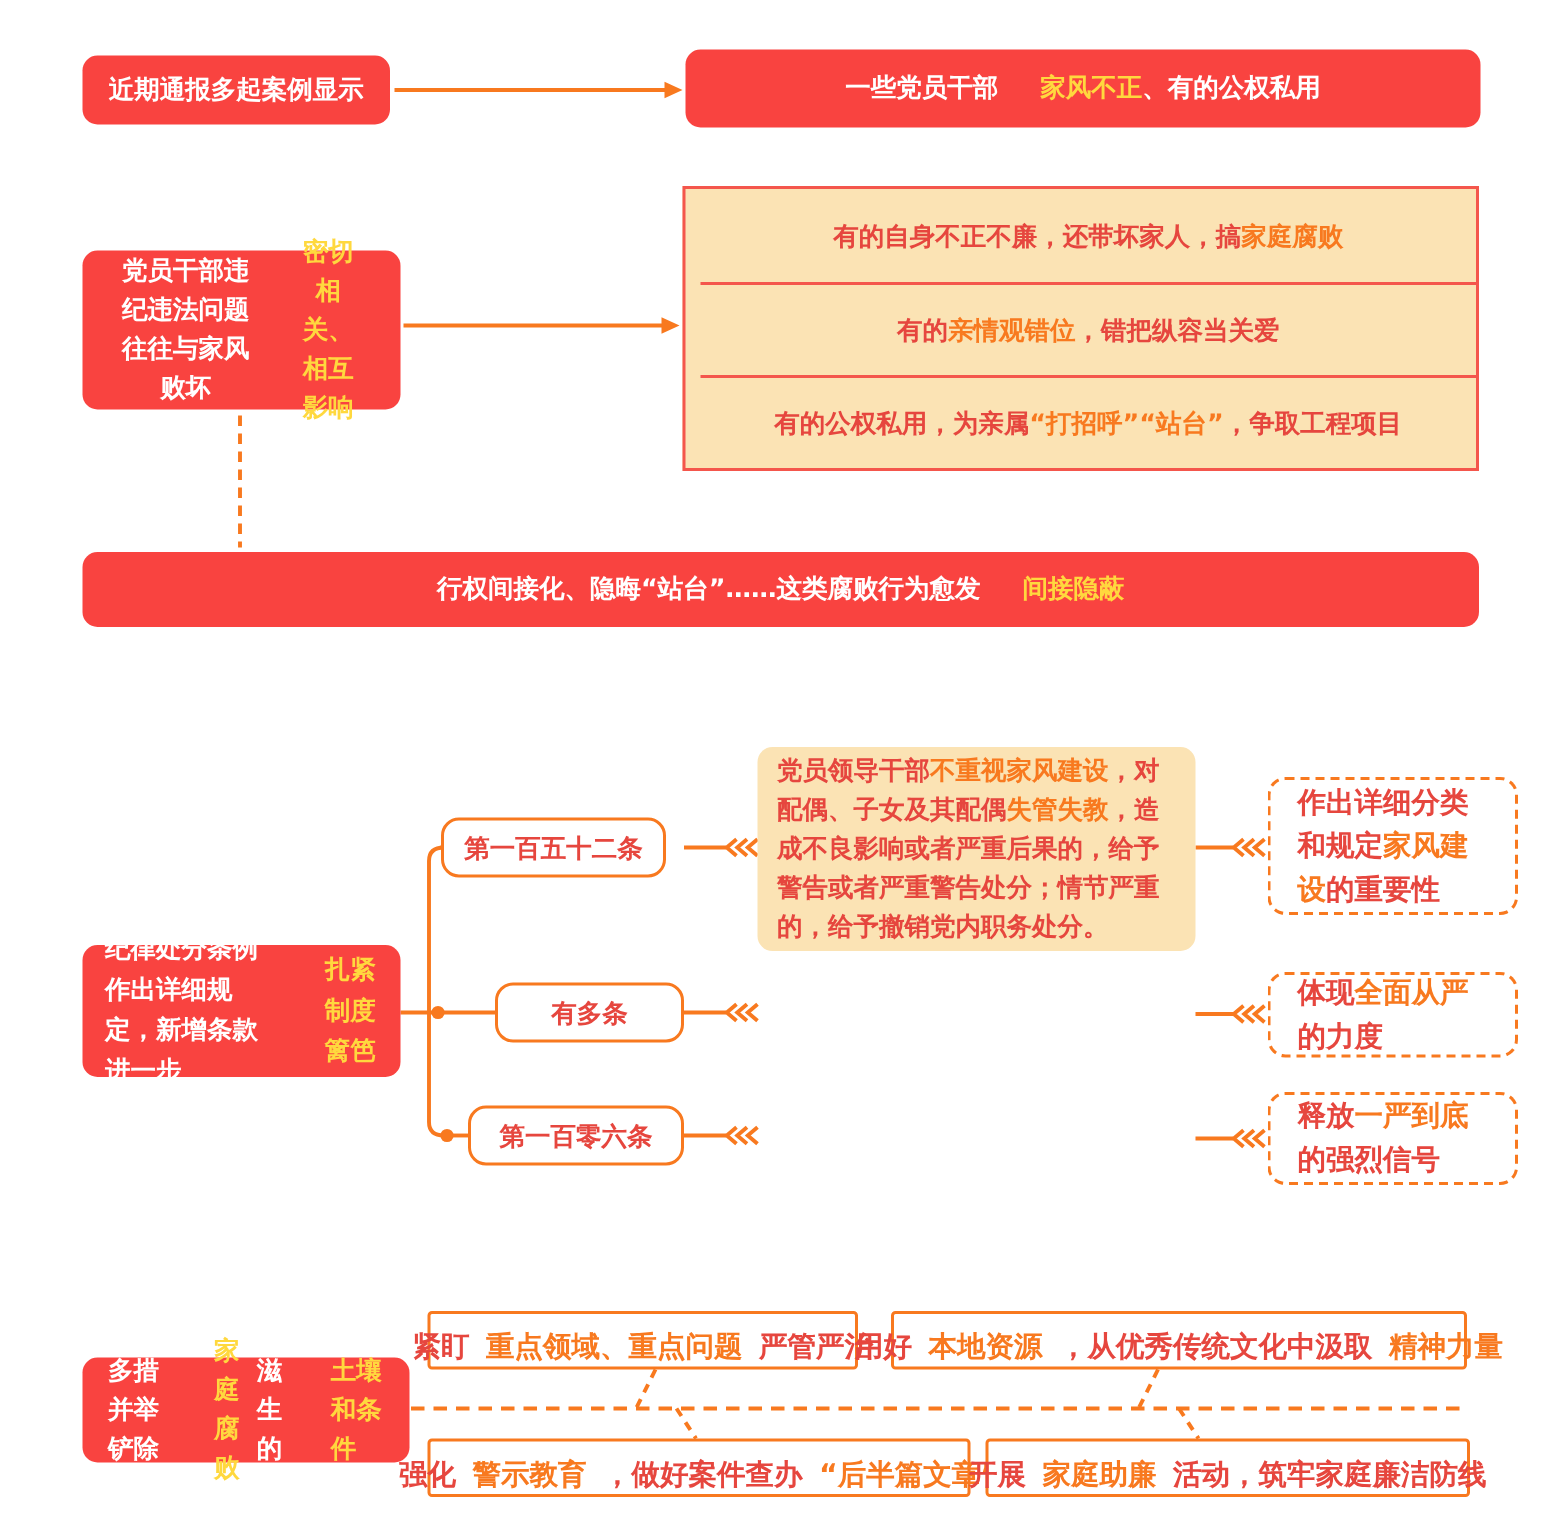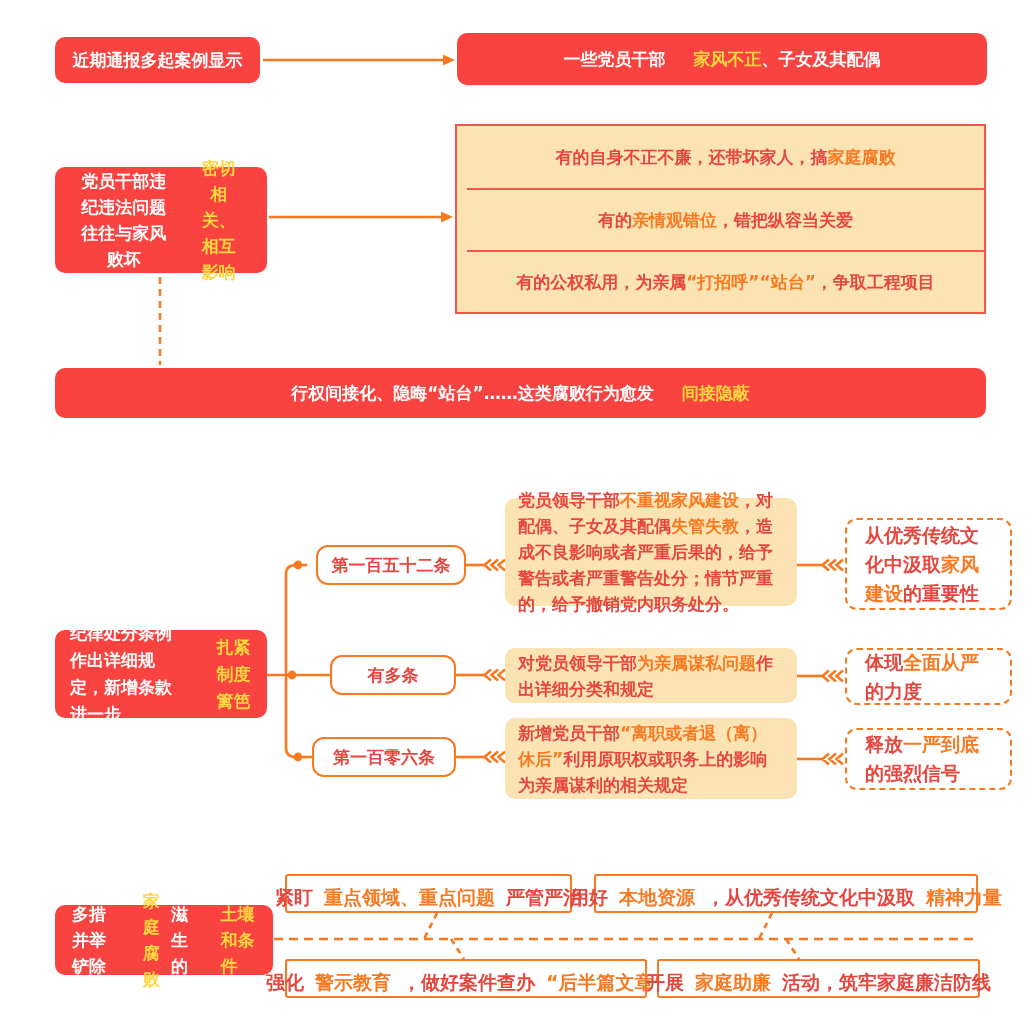--- a/index.html
+++ b/index.html
@@ -117,21 +117,21 @@
     </g>
   </svg>
 
   <div class="abs redbox" style="left:55px;top:37px;width:205px;height:46px">
       <span>近期通报多起案例显示</span>
     </div>
 
   <div class="abs redbox" style="left:457px;top:33px;width:530px;height:52px">
       <span>一些党员干部</span>
       <span class="c-y">家风不正</span>
-      <span>、子女及其配偶</span>
+      <span>、有的公权私用</span>
     </div>
 
   <div class="abs redbox" style="left:55px;top:167px;width:212px;height:106px;padding:0 25px">
       <span>党员干部违纪违法问题往往与家风败坏</span>
       <span class="c-y">密切相关、相互影响</span>
     </div>
 
   <div class="abs stack" style="left:455px;top:124px;width:531px">
     <div class="stack-row">
         <span>有的自身不正不廉，还带坏家人，搞</span>
@@ -152,36 +152,30 @@
   <div class="abs redbox" style="left:55px;top:368px;width:931px;height:50px">
       <span>行权间接化、隐晦“站台”……这类腐败行为愈发</span>
       <span class="c-y">间接隐蔽</span>
     </div>
 
   <div class="abs redbox la" style="left:55px;top:630px;width:212px;height:88px;padding:4px 15px;line-height:27px">
       <span>纪律处分条例作出详细规定，新增条款进一步</span>
       <span class="c-y">扎紧制度篱笆</span>
     </div>
 
-  <div class="abs branch" style="left:316px;top:545px;width:150px;height:40px">第一百五十二条</div>
+  <div class="abs branch" style="left:294px;top:545px;width:150px;height:40px">第一百五十二条</div>
   <div class="abs branch" style="left:330px;top:655px;width:126px;height:40px">有多条</div>
   <div class="abs branch" style="left:312px;top:737px;width:144px;height:40px">第一百零六条</div>
 
-  <div class="abs content" style="left:505px;top:498px;width:292px;height:108px">
+  <div class="abs content" style="left:505px;top:498px;width:292px;height:136px">
     <div><span>党员领导干部</span><span class="c-o">不重视家风建设</span><span>，对配偶、子女及其配偶</span><span class="c-o">失管失教</span><span>，造成不良影响或者严重后果的，给予警告或者严重警告处分；情节严重的，给予撤销党内职务处分。</span></div>
   </div>
-  <div class="abs content" style="left:505px;top:648px;width:292px;height:55px">
-    <div><span>对党员领导干部</span><span class="c-o">为亲属谋私问题</span><span>作出详细分类和规定</span></div>
-  </div>
-  <div class="abs content" style="left:505px;top:718px;width:292px;height:81px">
-    <div><span>新增党员干部</span><span class="c-o">“离职或者退（离）休后”</span><span>利用原职权或职务上的影响为亲属谋利的相关规定</span></div>
-  </div>
 
   <div class="abs dashedbox" style="left:845px;top:518px;width:167px;height:92px">
-    <div><span>从优秀传统文化中汲取</span><span class="c-o">家风建设</span><span>的重要性</span></div>
+    <div><span>作出详细分类和规定</span><span class="c-o">家风建设</span><span>的重要性</span></div>
   </div>
   <div class="abs dashedbox" style="left:845px;top:728px;width:167px;height:62px">
     <div><span>释放</span><span class="c-o">一严到底</span><span>的强烈信号</span></div>
   </div>
   <div class="abs dashedbox" style="left:845px;top:648px;width:167px;height:57px">
     <div><span>体现</span><span class="c-o">全面从严</span><span>的力度</span></div>
   </div>
 
   <div class="abs redbox la" style="left:55px;top:905px;width:218px;height:70px;padding:0 17px">
       <span>多措并举铲除</span>

